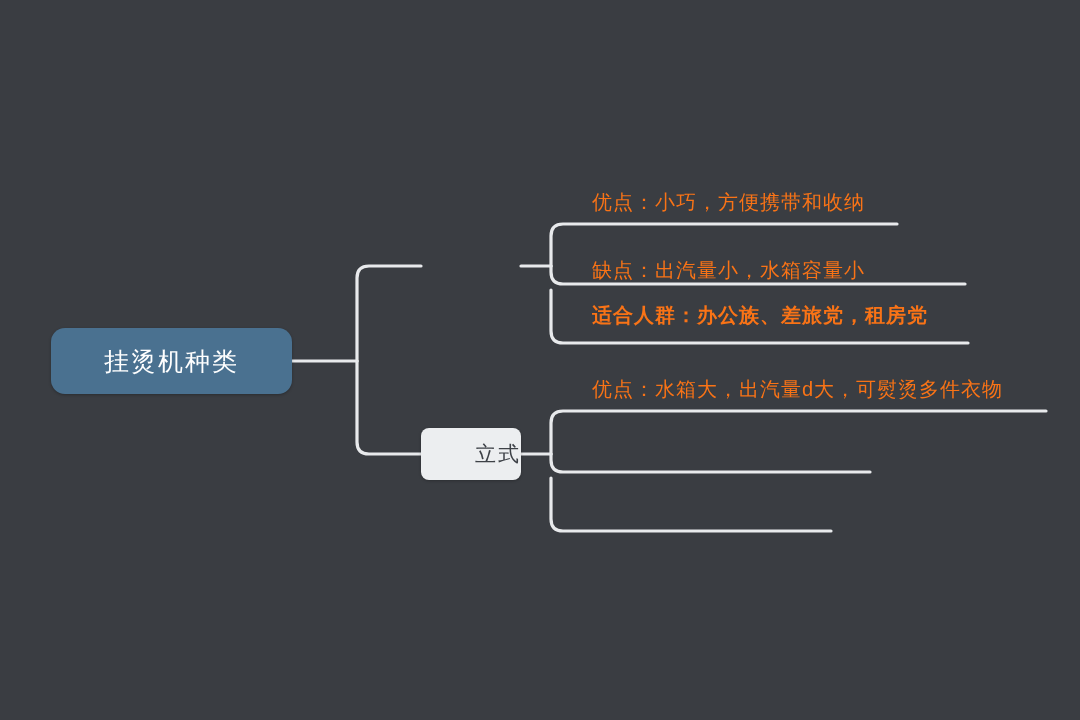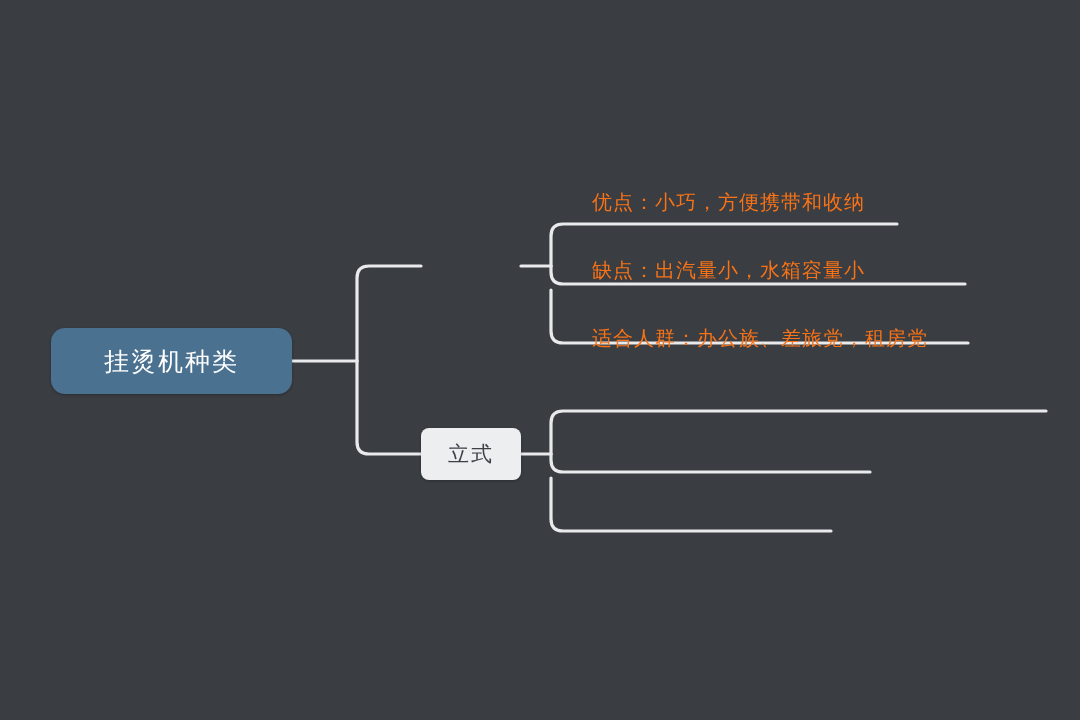--- a/index.html
+++ b/index.html
@@ -55,34 +55,34 @@
     width: 100px;
     height: 52px;
     background: #eceef0;
     border-radius: 8px;
     color: #3d4147;
     font-size: 21px;
     letter-spacing: 2px;
     box-shadow: 0 1px 3px rgba(0,0,0,0.25);
   }
   .branch-handheld { left: 421px; top: 240px; }
-  .branch-upright  { left: 421px; top: 428px; }
+  .branch-upright  { left: 421px; top: 428px; justify-content: flex-end; }
 
   
   .leaf {
     position: absolute;
     color: #f97316;
     font-size: 20px;
     letter-spacing: 1px;
     white-space: nowrap;
     line-height: 1;
   }
   .leaf-a1 { left: 592px; top: 192px; }
   .leaf-a2 { left: 592px; top: 252px; margin-top: 8px; }
-  .leaf-a3 { left: 592px; top: 328px; }
+  .leaf-a3 { left: 592px; top: 305px; font-weight: bold; }
   .leaf-b1 { left: 592px; top: 379px; }
   .leaf-b2 { left: 592px; top: 440px; }
   .leaf-b3 { left: 592px; top: 499px; }
 </style>
 </head>
 <body>
 
 <div id="canvas">
 
   <svg id="wires" viewBox="0 0 1080 720" width="1080" height="720" aria-hidden="true">
@@ -112,14 +112,15 @@
 
 
   <div class="node node-branch branch-upright">
     <span>立式</span>
   </div>
 
   <div class="leaf leaf-a1">优点：小巧，方便携带和收纳</div>
   <div class="leaf leaf-a2">缺点：出汽量小，水箱容量小</div>
   <div class="leaf leaf-a3">适合人群：办公族、差旅党，租房党</div>
 
+  <div class="leaf leaf-b1">优点：水箱大，出汽量d大，可熨烫多件衣物</div>
 
 </div>
 
 </body></html>

